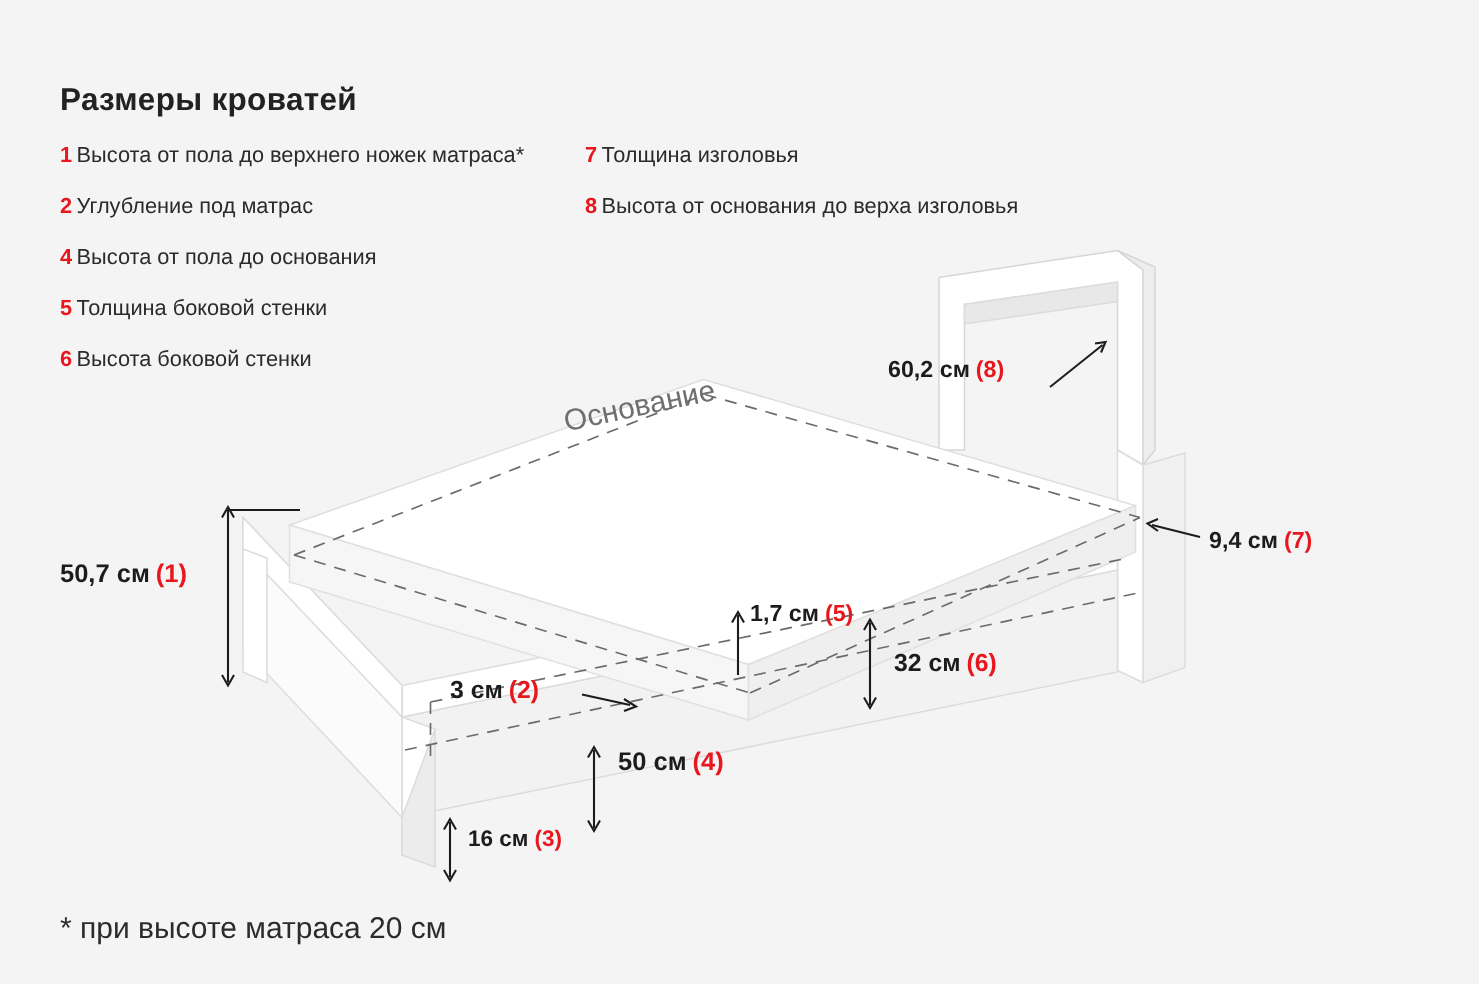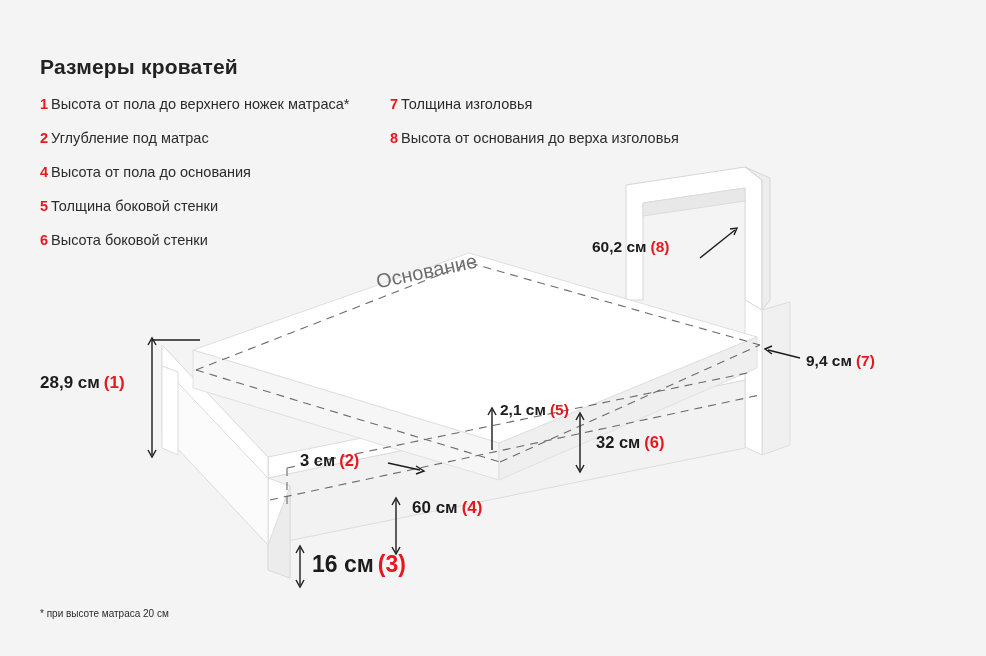--- a/index.html
+++ b/index.html
@@ -41,21 +41,21 @@
     font-weight: bold;
     margin-right: 3px;
   }
   .legend-text {
     color: #2b2b2b;
   }
   #footnote {
     position: absolute;
     left: 40px;
     top: 608px;
-    font-size: 10px;
+    font-size: 20px;
     color: #2b2b2b;
   }
   .dim {
     position: absolute;
     font-size: 15.5px;
     font-weight: bold;
     color: #1c1c1c;
     white-space: nowrap;
   }
   .dim .unit { font-weight: bold; }
@@ -184,38 +184,38 @@
 
   <div class="dim" style="left:592px; top:238px;">
     <span class="unit">60,2 см</span><span class="ref">(8)</span>
   </div>
 
   <div class="dim" style="left:806px; top:352px;">
     <span class="unit">9,4 см</span><span class="ref">(7)</span>
   </div>
 
   <div class="dim" style="left:40px; top:373px; font-size:17px;">
-    <span class="unit">28,9 см</span><span class="ref">(1)</span>
+    <span class="unit">50,7 см</span><span class="ref">(1)</span>
   </div>
 
   <div class="dim" style="left:500px; top:401px;">
-    <span class="unit">2,1 см</span><span class="ref">(5)</span>
+    <span class="unit">1,7 см</span><span class="ref">(5)</span>
   </div>
 
   <div class="dim" style="left:596px; top:433px; font-size:16.5px;">
     <span class="unit">32 см</span><span class="ref">(6)</span>
   </div>
 
   <div class="dim" style="left:300px; top:451px; font-size:16.5px;">
     <span class="unit">3 см</span><span class="ref">(2)</span>
   </div>
 
   <div class="dim" style="left:412px; top:498px; font-size:17px;">
-    <span class="unit">60 см</span><span class="ref">(4)</span>
-  </div>
-
-  <div class="dim" style="left:312px; top:551px; font-size:23px;">
+    <span class="unit">50 см</span><span class="ref">(4)</span>
+  </div>
+
+  <div class="dim" style="left:312px; top:551px; font-size:15px;">
     <span class="unit">16 см</span><span class="ref">(3)</span>
   </div>
 
   <div id="footnote">* при высоте матраса 20 см</div>
 
 </div>
 
 </body></html>

